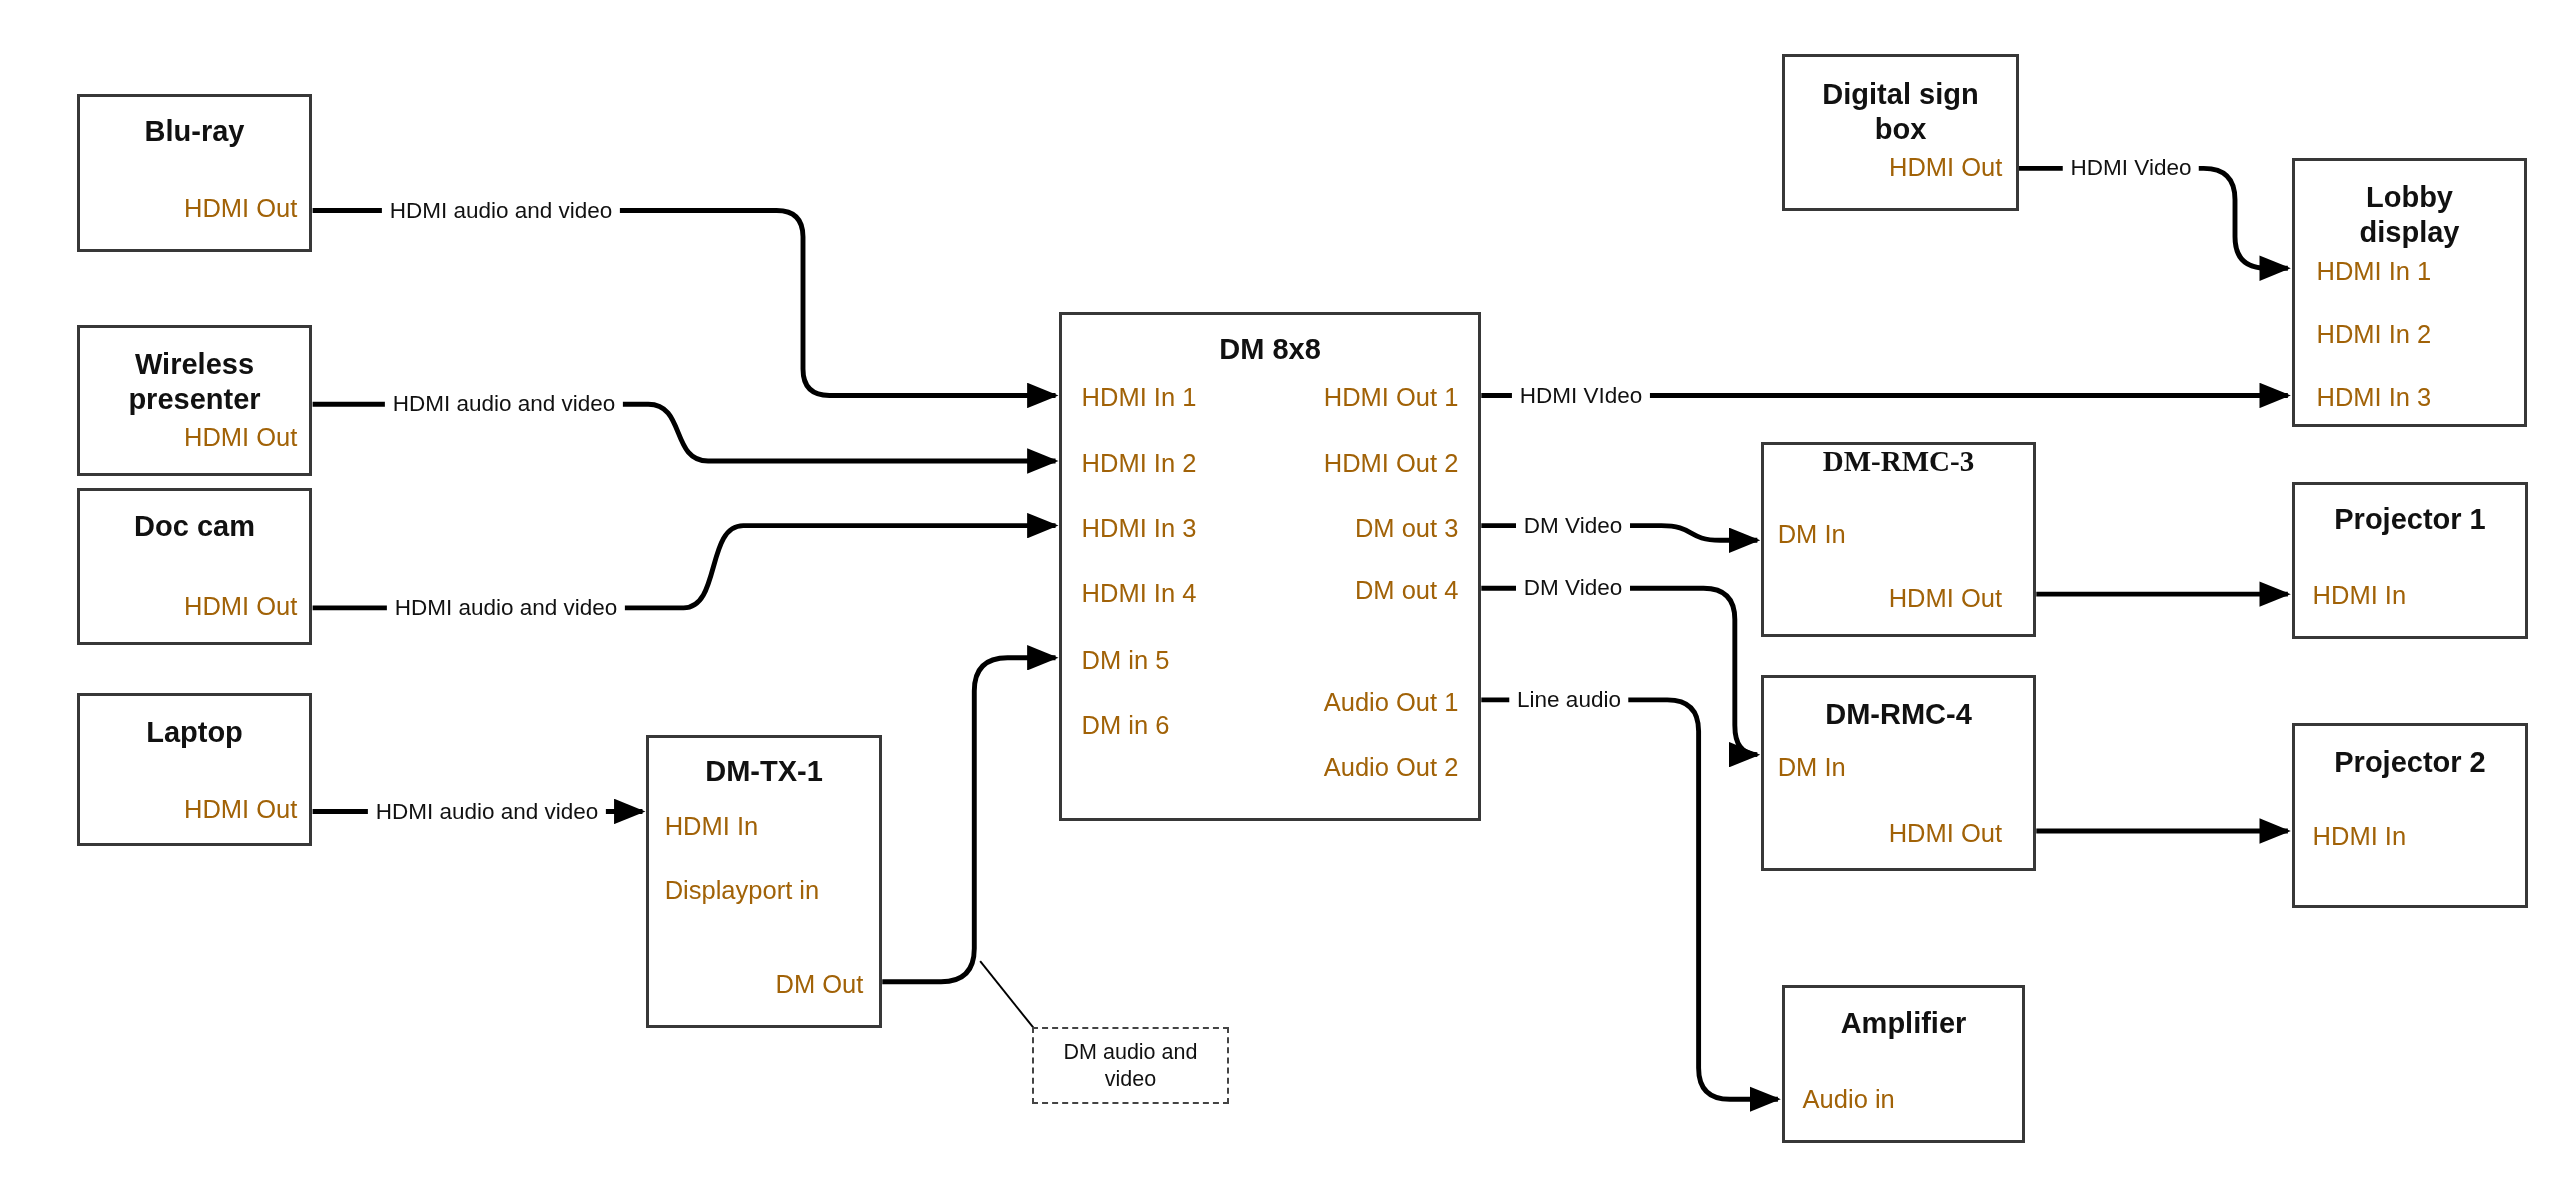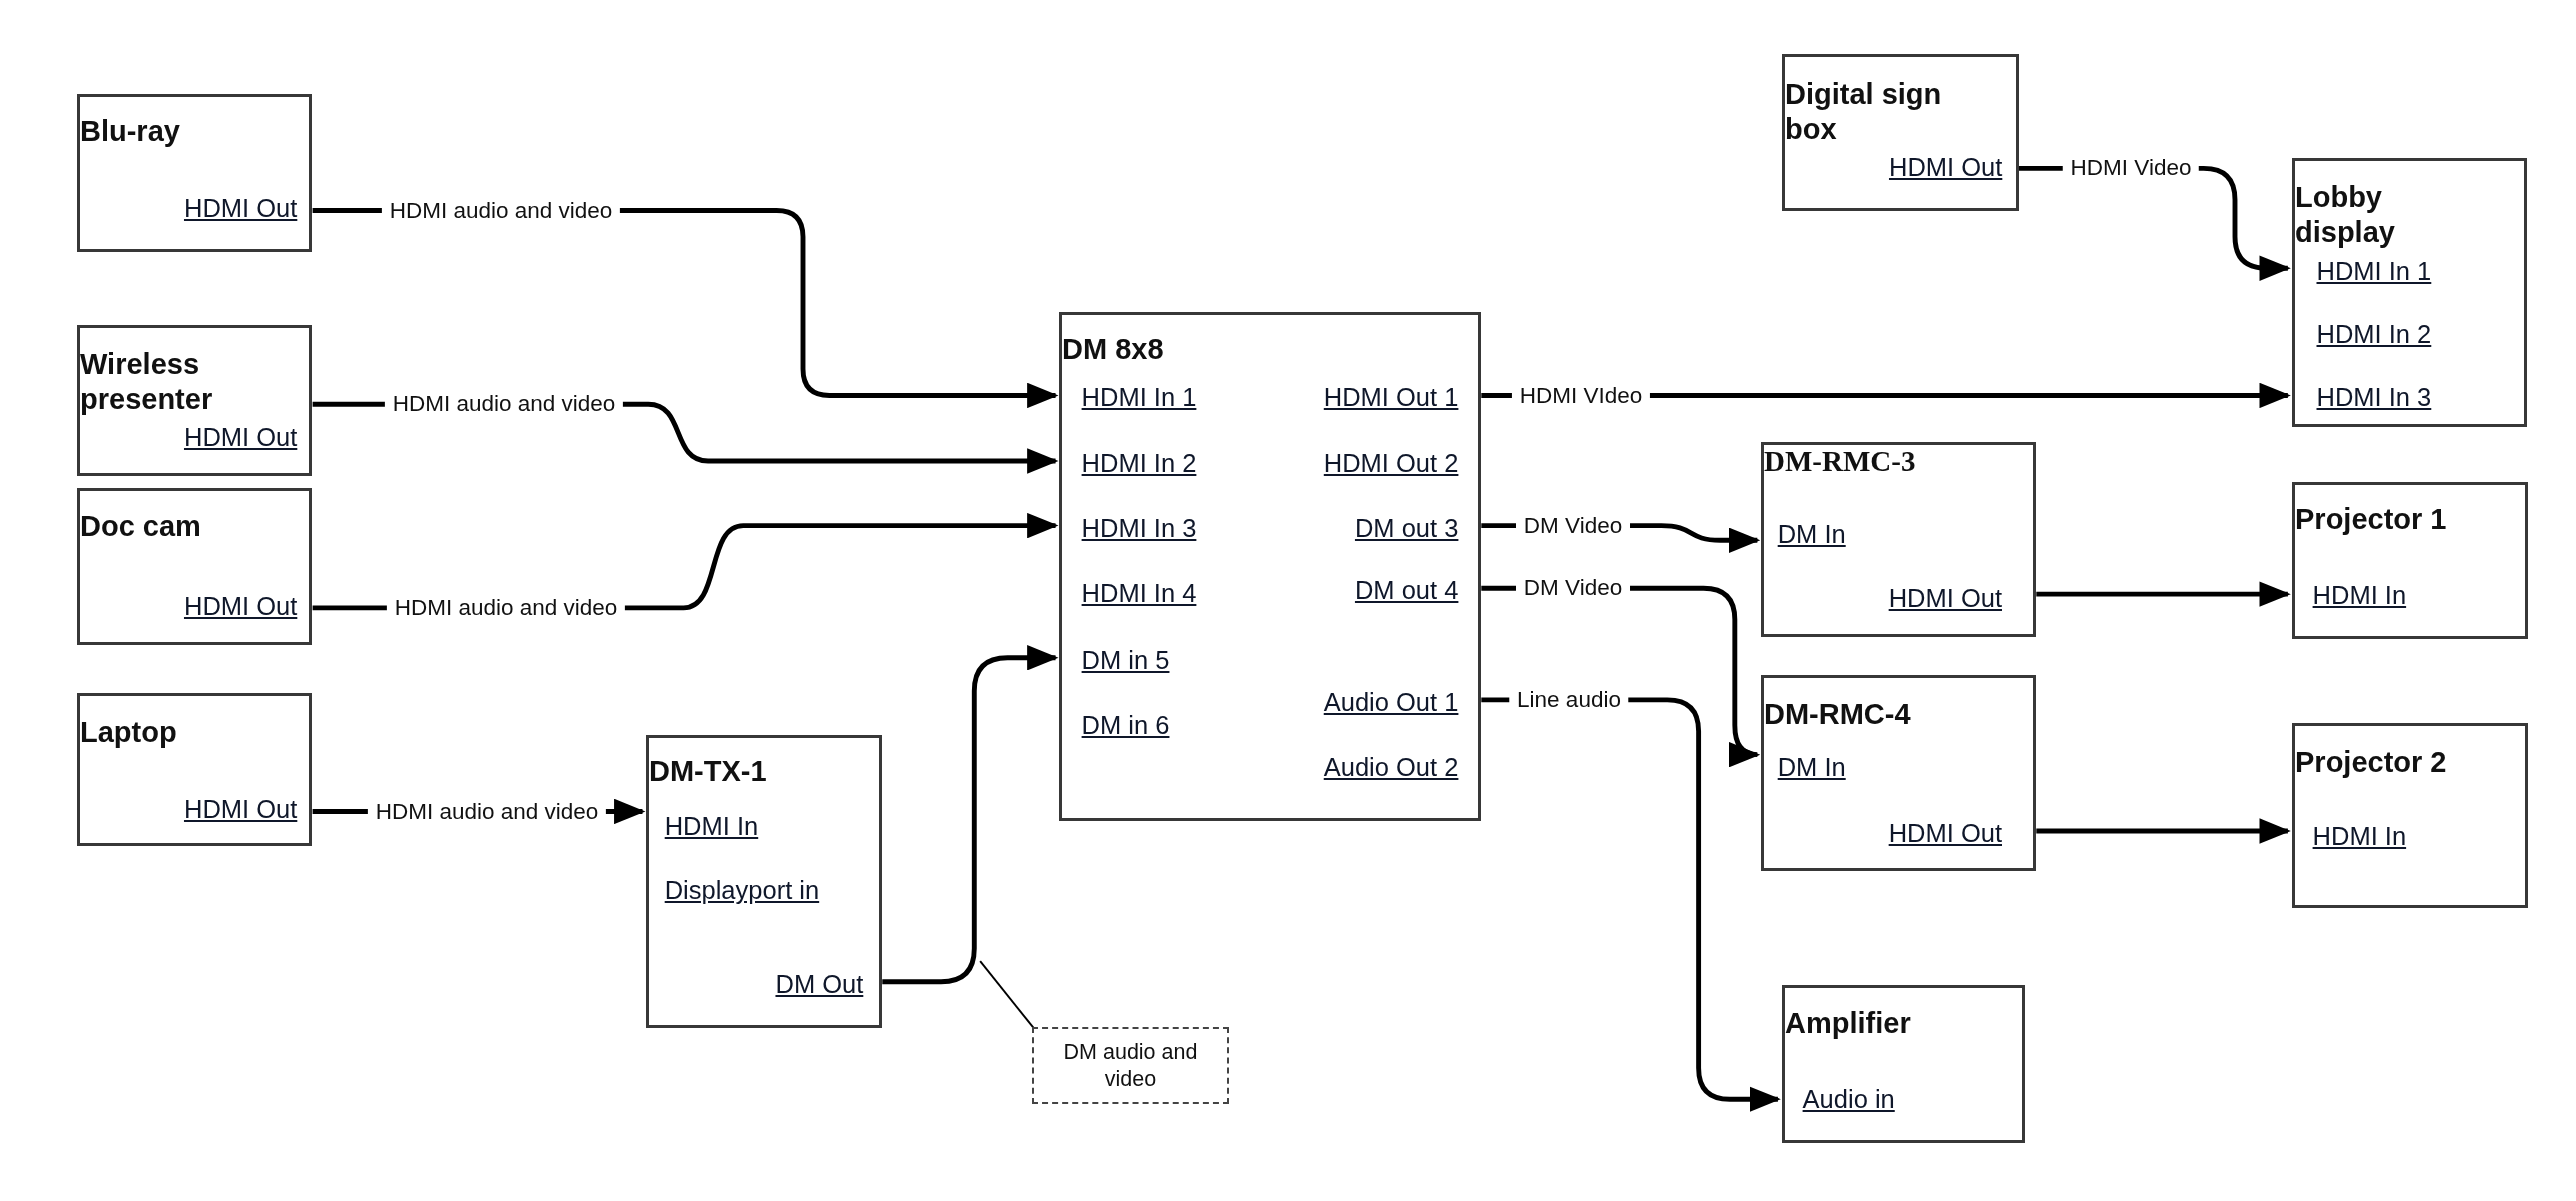--- a/index.html
+++ b/index.html
@@ -16,33 +16,33 @@
   #wires { position: absolute; left: 0; top: 0; }
   .node {
     position: absolute;
     box-sizing: border-box;
     border: 3.9px solid #383838;
     background: #ffffff;
   }
   .node .title {
     position: absolute;
     left: 0; right: 0;
+    text-align: center;
     font-weight: bold;
     font-size: 29px;
     line-height: 33px;
     color: #111111;
     white-space: nowrap;
   }
   .port {
     position: absolute;
     font-size: 25.5px;
     line-height: 25.5px;
-    color: #0f172a;
+    color: #a16207;
     white-space: nowrap;
-    text-decoration: underline;
   }
   .wire-label {
     position: absolute;
     transform: translate(-50%, -50%);
     background: #ffffff;
     padding: 2px 7.8px;
     font-size: 22.5px;
     line-height: 23.5px;
     color: #111111;
     white-space: nowrap;

